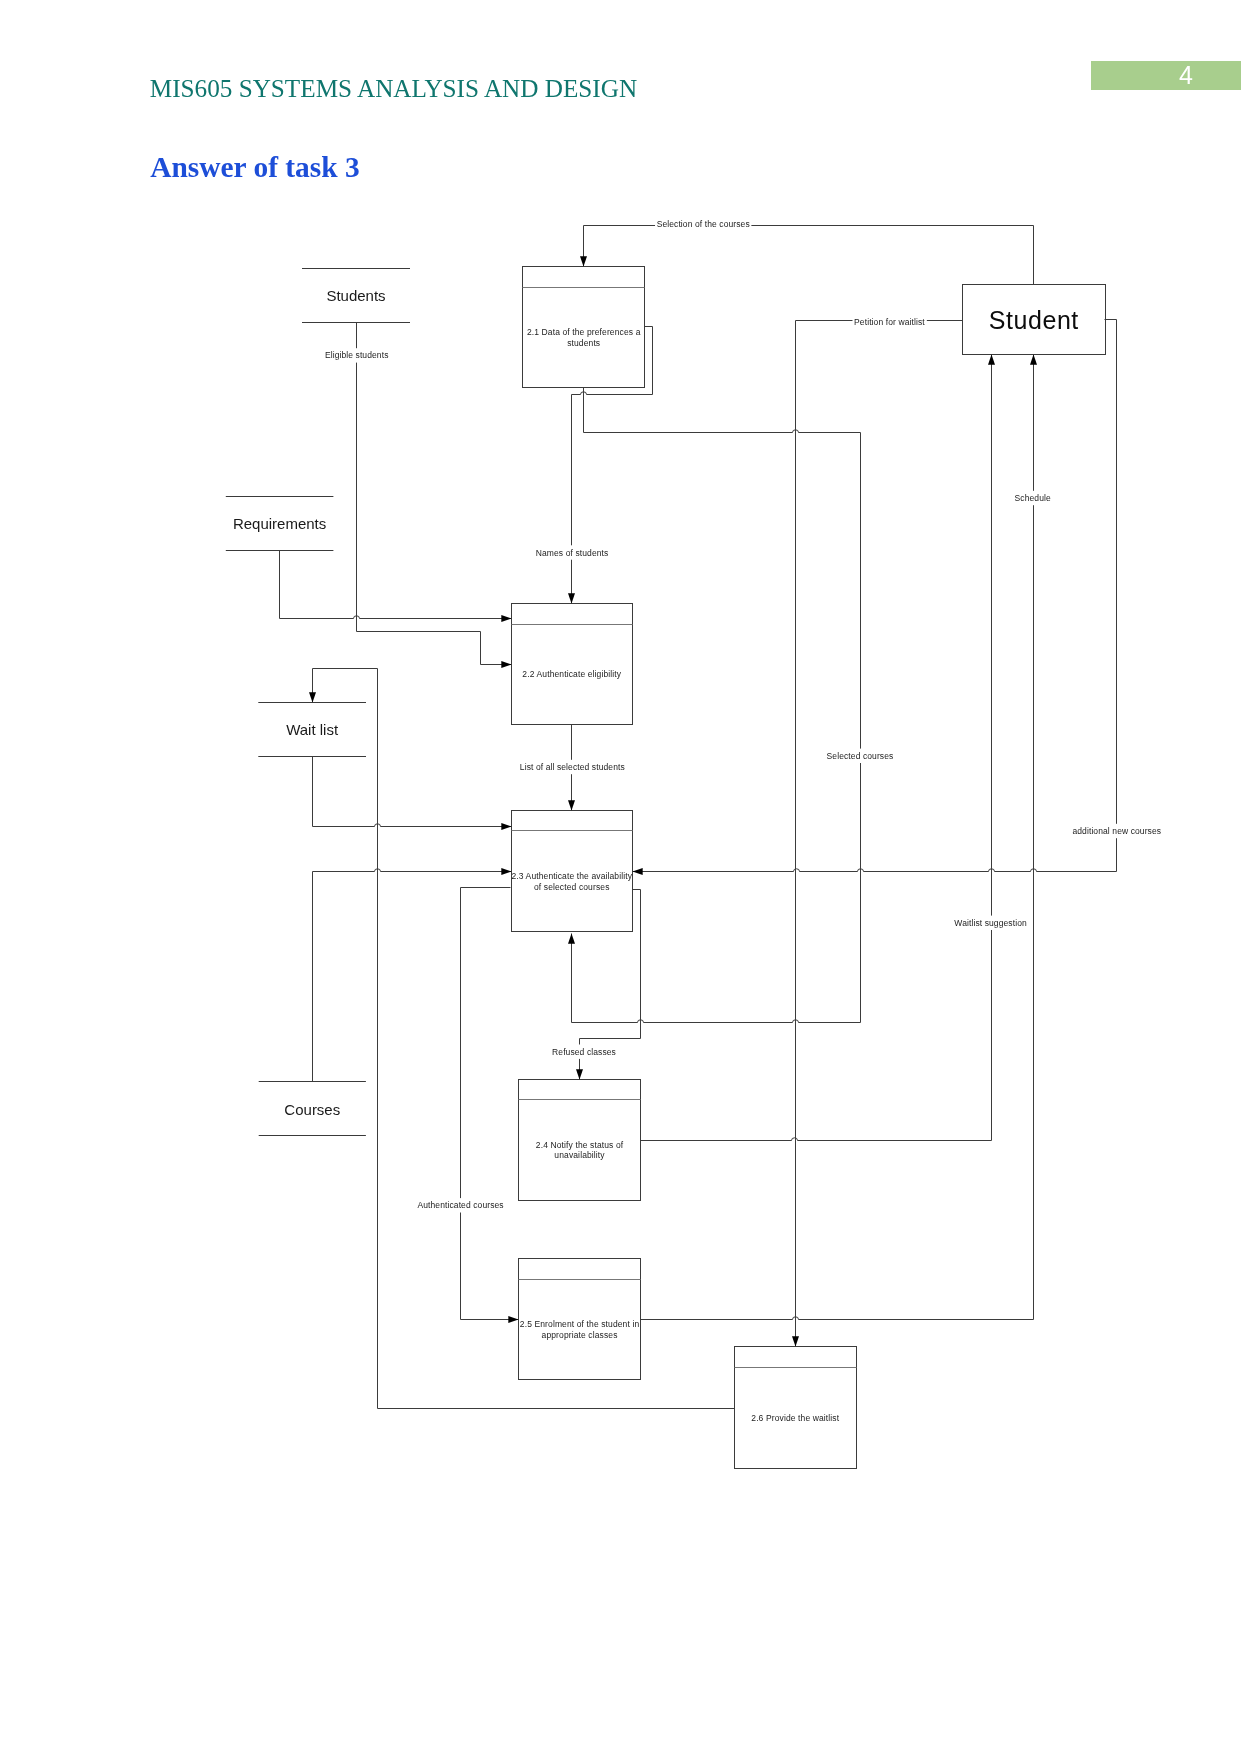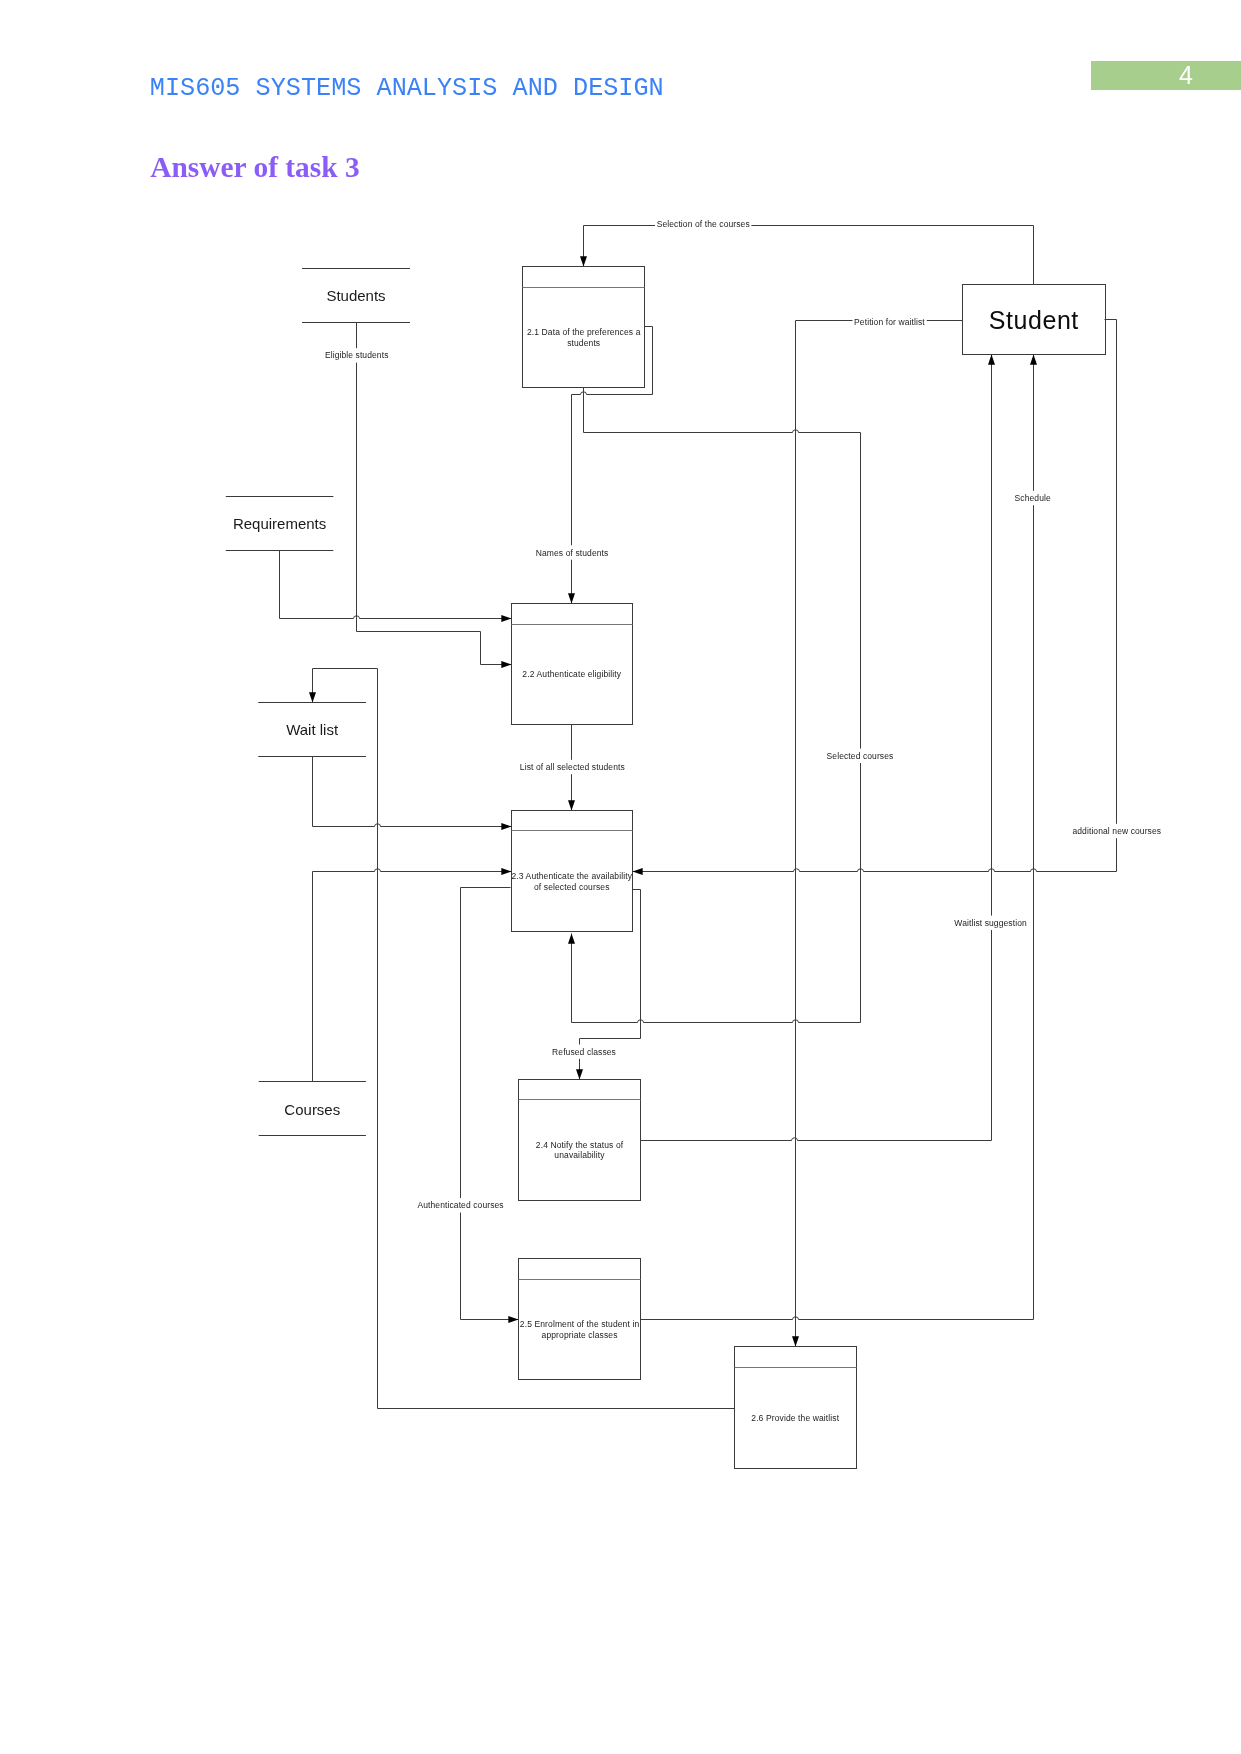--- a/index.html
+++ b/index.html
@@ -17,28 +17,28 @@
   }
   .page-number{
     will-change:opacity;
     position:absolute;left:1091px;top:57.5px;width:102px;height:34px;
     line-height:34px;text-align:right;color:#ffffff;
     font-family:"Liberation Sans",sans-serif;font-size:25px;font-weight:300;
   }
   .doc-title{
     will-change:opacity;
     position:absolute;left:149.8px;top:75.6px;
-    font-family:Liberation Mono, monospace;font-size:25.2px;color:#3b82f6;
+    font-family:Liberation Serif, serif;font-size:25.2px;color:#0f766e;
     white-space:nowrap;line-height:1;
   }
   .answer-title{
     will-change:opacity;
     position:absolute;left:150.3px;top:152.5px;
     font-family:"Liberation Serif",serif;font-size:29.4px;font-weight:bold;
-    color:#8b5cf6;white-space:nowrap;line-height:1;
+    color:#1d4ed8;white-space:nowrap;line-height:1;
   }
 
   
   .diagram{position:absolute;left:0;top:0;width:1241px;height:1754px;}
   .diagram svg{display:block;width:1241px;height:1754px;}
   .shape{fill:#ffffff;stroke:#3b3b3b;stroke-width:1;}
   .divider{stroke:#777777;stroke-width:1;}
   .store-line{stroke:#3a3a3a;stroke-width:1;}
   .conn{fill:none;stroke:#3b3b3b;stroke-width:1;}
   .conn-head{fill:#000000;stroke:none;}

